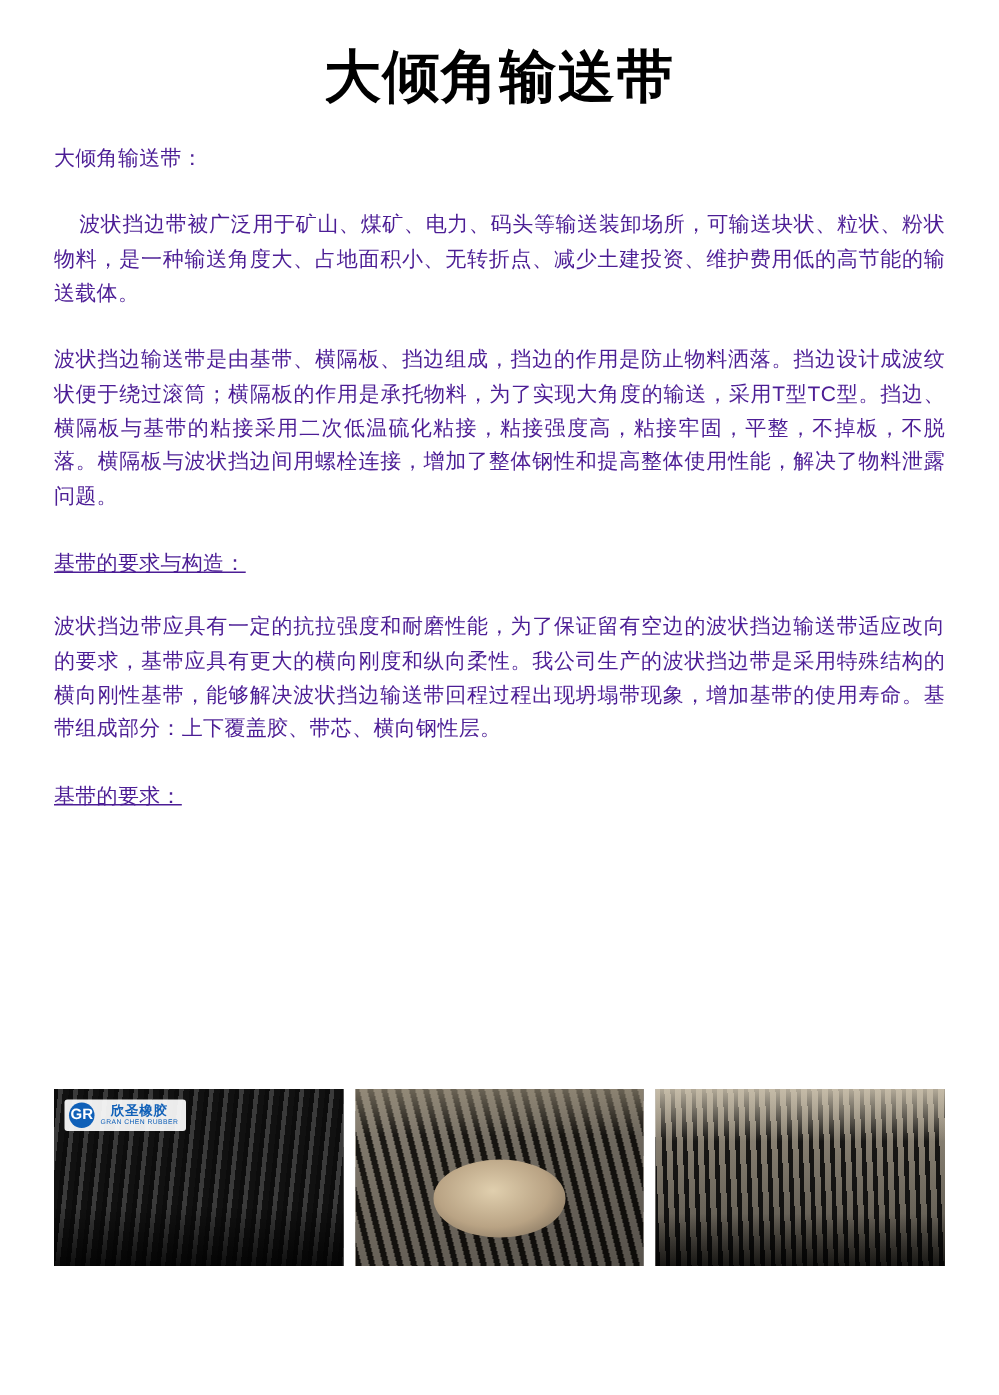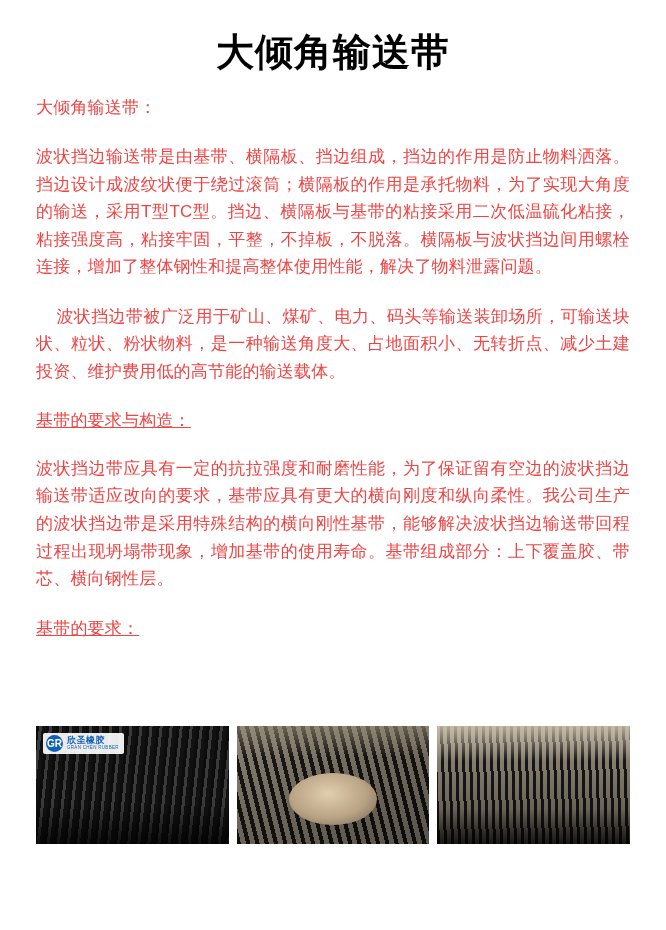--- a/index.html
+++ b/index.html
@@ -30,23 +30,23 @@
     margin: 0;
     padding-top: 30px;
     padding-bottom: 18px;
     line-height: 1.2;
   }
   .body-text {
     padding: 0 36px;
     box-sizing: border-box;
   }
   .para {
-    font-size: 17px;
+    font-size: 14px;
     line-height: 1.62;
-    color: #ef4444;
+    color: #4c1d95;
     margin: 0 0 22px 0;
     text-align: justify;
     letter-spacing: 0.2px;
   }
   .para.indent {
     text-indent: 1.2em;
   }
   .para.tight {
     margin-bottom: 20px;
     text-decoration: underline;
@@ -106,20 +106,21 @@
     display: flex;
     align-items: center;
     justify-content: center;
     line-height: 1;
   }
   .logo-texts {
     display: flex;
     flex-direction: column;
     justify-content: center;
     line-height: 1.05;
+    text-align: center;
   }
   .logo-cn {
     font-size: 9px;
     font-weight: bold;
     color: #1060b8;
     letter-spacing: 0.5px;
   }
   .logo-en {
     font-size: 4.5px;
     color: #1060b8;
@@ -175,22 +176,22 @@
 </style>
 </head>
 <body>
 
 <div class="page">
 
   <h1 class="title">大倾角输送带</h1>
 
   <div class="body-text">
     <p class="para">大倾角输送带：</p>
+    <p class="para indent">波状挡边带被广泛用于矿山、煤矿、电力、码头等输送装卸场所，可输送块状、粒状、粉状物料，是一种输送角度大、占地面积小、无转折点、减少土建投资、维护费用低的高节能的输送载体。</p>
     <p class="para">波状挡边输送带是由基带、横隔板、挡边组成，挡边的作用是防止物料洒落。挡边设计成波纹状便于绕过滚筒；横隔板的作用是承托物料，为了实现大角度的输送，采用T型TC型。挡边、横隔板与基带的粘接采用二次低温硫化粘接，粘接强度高，粘接牢固，平整，不掉板，不脱落。横隔板与波状挡边间用螺栓连接，增加了整体钢性和提高整体使用性能，解决了物料泄露问题。</p>
-    <p class="para indent">波状挡边带被广泛用于矿山、煤矿、电力、码头等输送装卸场所，可输送块状、粒状、粉状物料，是一种输送角度大、占地面积小、无转折点、减少土建投资、维护费用低的高节能的输送载体。</p>
     <p class="para tight">基带的要求与构造：</p>
     <p class="para">波状挡边带应具有一定的抗拉强度和耐磨性能，为了保证留有空边的波状挡边输送带适应改向的要求，基带应具有更大的横向刚度和纵向柔性。我公司生产的波状挡边带是采用特殊结构的横向刚性基带，能够解决波状挡边输送带回程过程出现坍塌带现象，增加基带的使用寿命。基带组成部分：上下覆盖胶、带芯、横向钢性层。</p>
     <p class="para tight">基带的要求：</p>
   </div>
 
   <div class="gallery">
 
     <div class="photo photo-1">
       <div class="logo-badge">
         <div class="logo-mark">GR</div>

